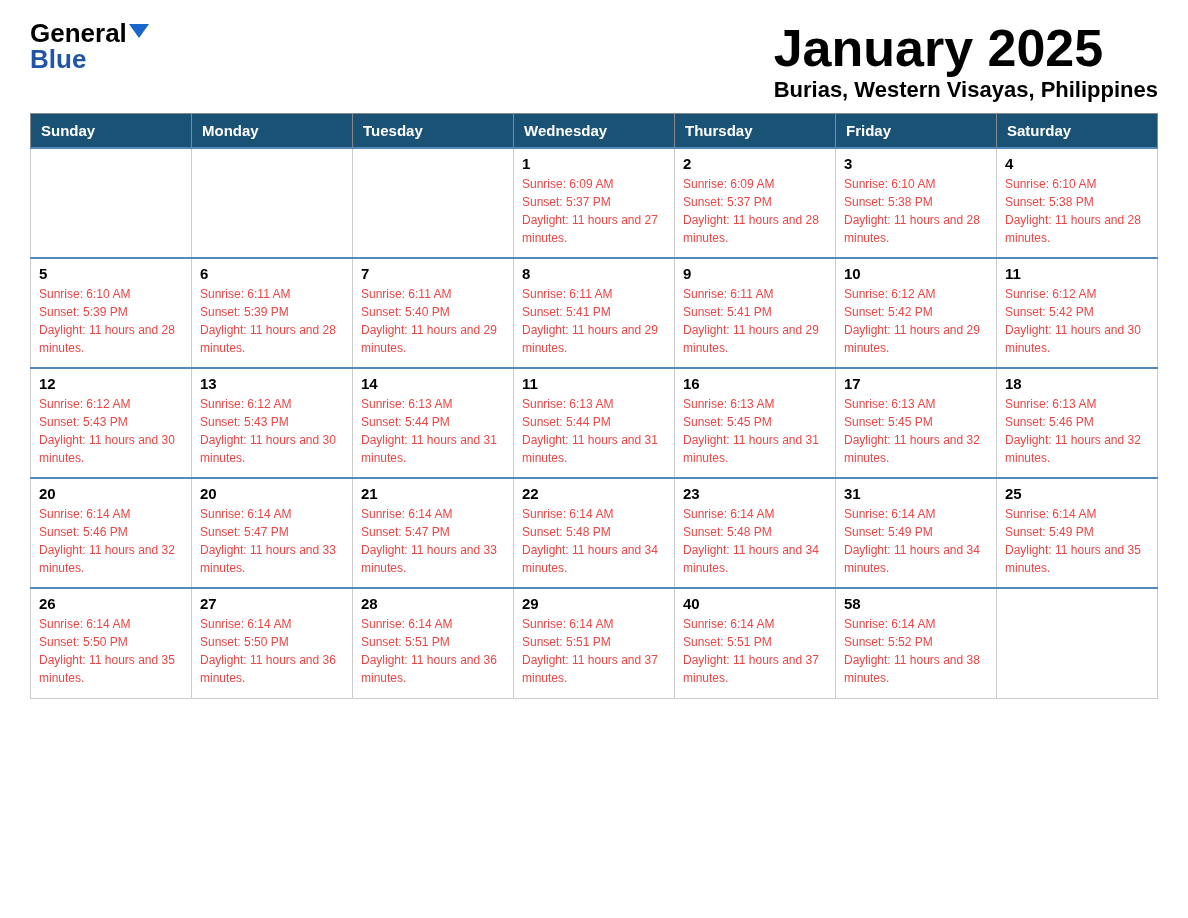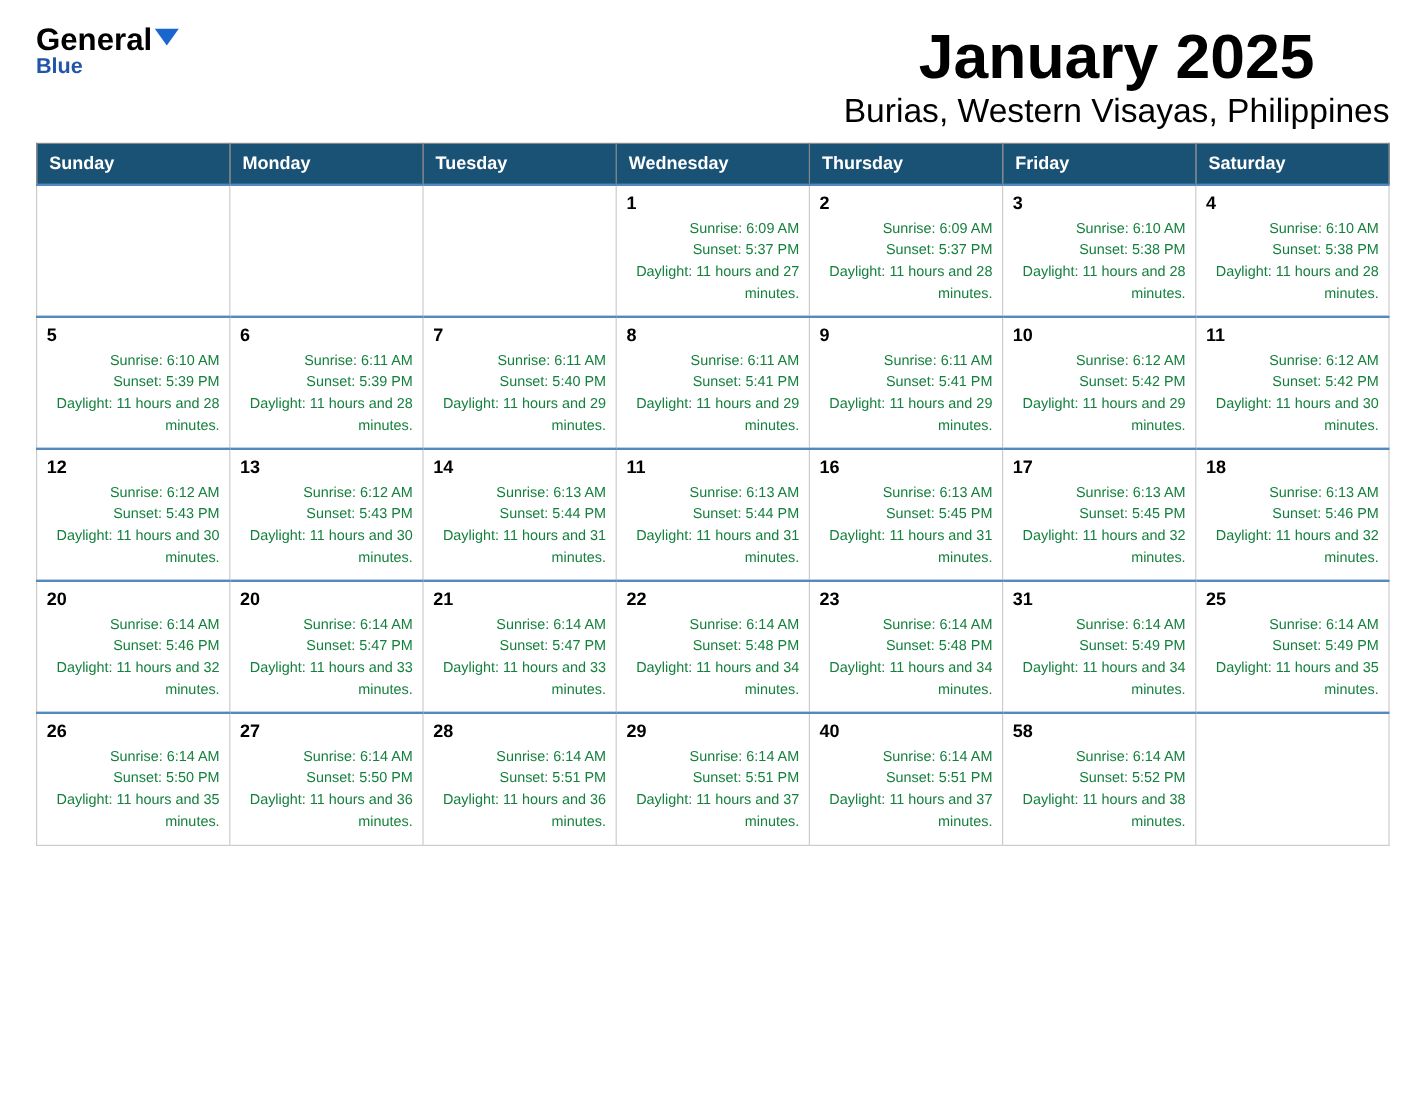--- a/index.html
+++ b/index.html
@@ -22,50 +22,50 @@
       flex-direction: column;
       align-items: flex-start;
     }
     .logo-general {
       font-size: 26px;
       font-weight: bold;
       color: #000;
       line-height: 1;
     }
     .logo-blue {
-      font-size: 18px;
+      font-size: 26px;
       font-weight: bold;
       color: #2255aa;
       line-height: 1;
       text-align: right;
     }
     .logo-triangle {
       display: inline-block;
       width: 0;
       height: 0;
       border-left: 10px solid transparent;
       border-right: 10px solid transparent;
       border-top: 14px solid #1a66cc;
       margin-left: 2px;
       vertical-align: middle;
       position: relative;
       top: -2px;
     }
     .title-area {
-      text-align: center;
+      text-align: left;
     }
     .title-area h1 {
       font-size: 52px;
       font-weight: bold;
       color: #000;
       line-height: 1.1;
     }
     .title-area h2 {
-      font-size: 28px;
-      font-weight: normal;
+      font-size: 22px;
+      font-weight: bold;
       color: #000;
     }
     .calendar {
       width: 100%;
       border-collapse: collapse;
       margin-top: 5px;
       padding-left: 17px;
     }
     .calendar thead tr th {
       background: #1a5276;
@@ -85,23 +85,22 @@
       height: 110px;
     }
     .day-number {
       font-size: 15px;
       font-weight: bold;
       color: #000;
       margin-bottom: 3px;
     }
     .day-info {
       font-size: 12px;
-      color: #15803d;
+      color: #ef4444;
       line-height: 1.5;
-      text-align: right;
     }
     .calendar tbody tr:nth-child(odd) td {
       background: #fff;
     }
     .calendar tbody tr td.empty {
       background: #fff;
     }
     
     .calendar tbody tr td {
       border-top: 2px solid #5588bb;

